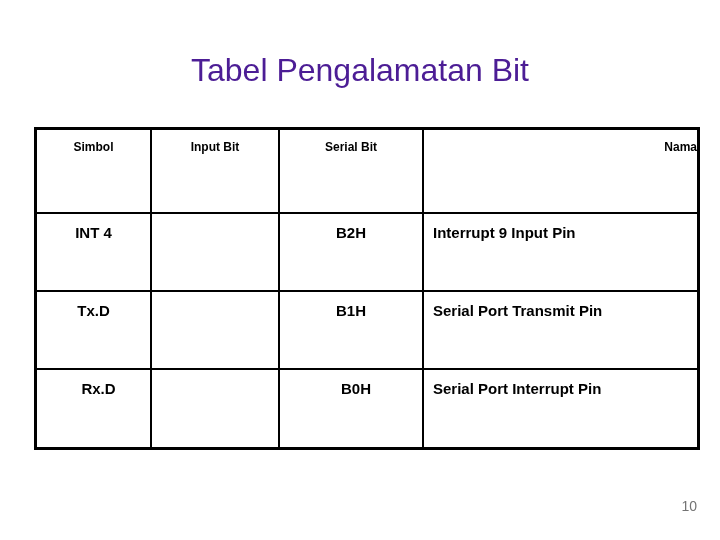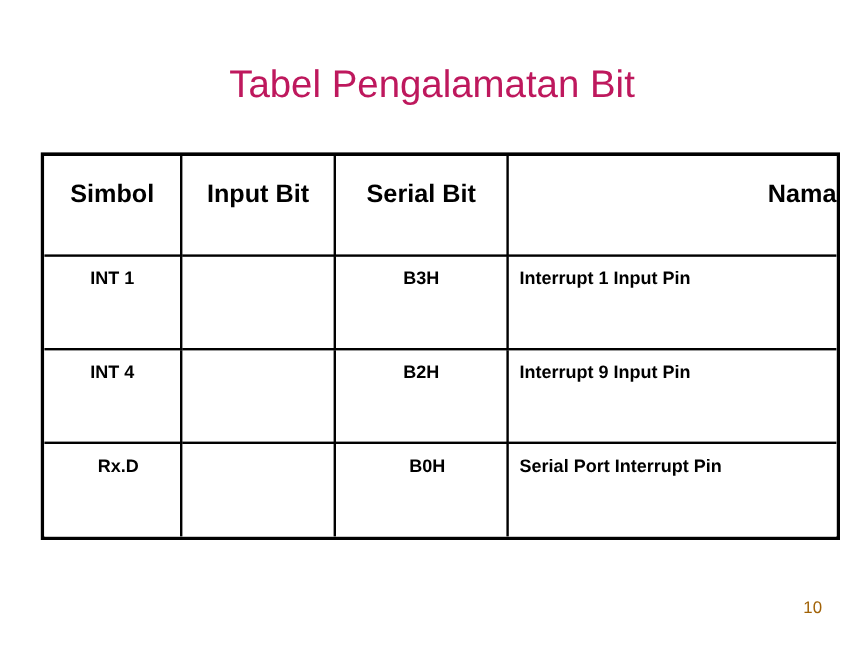--- a/index.html
+++ b/index.html
@@ -28,21 +28,21 @@
   .slide-title {
     position: absolute;
     left: 0;
     right: 0;
     top: 50px;
     text-align: center;
     font-size: 32px;
     font-weight: 400;
     line-height: 40px;
     letter-spacing: 0px;
-    color: #be185d;
+    color: #4c1d95;
     white-space: nowrap;
   }
 
   
   .table-wrap {
     position: absolute;
     left: 34px;
     top: 127px;
     width: 666px;
     height: 323px;
@@ -78,48 +78,48 @@
     text-align: right;
   }
   table.bit-table tr:last-child td {
     border-bottom: none;
     padding-left: 10px;
   }
 
   
   table.bit-table thead tr { height: 83px; }
   table.bit-table thead th {
-    font-size: 21px;
+    font-size: 12px;
     font-weight: bold;
     text-align: center;
-    padding-top: 20px;
+    padding-top: 10px;
     white-space: nowrap;
   }
 
   
   table.bit-table tbody tr { height: 56px; }
   table.bit-table tbody td {
     font-size: 15px;
     font-weight: bold;
     padding-top: 10px;
     white-space: nowrap;
   }
   table.bit-table tbody td.col-simbol { text-align: center; }
   table.bit-table tbody td.col-posisi { text-align: center; }
   table.bit-table tbody td.col-alamat { text-align: center; }
   table.bit-table tbody td.col-nama   { text-align: left; padding-left: 9px; }
 
   
   .page-number {
     position: absolute;
-    right: 35px;
+    right: 23px;
     bottom: 26px;
     font-size: 14px;
     font-weight: 400;
-    color: #a16207;
+    color: #737373;
     line-height: 16px;
   }
 </style>
 </head>
 <body>
 
 <div class="slide">
 
   <div class="slide-title">Tabel Pengalamatan Bit</div>
 
@@ -134,30 +134,30 @@
       <thead>
         <tr>
           <th>Simbol</th>
           <th>Input Bit</th>
           <th>Serial Bit</th>
           <th>Nama</th>
         </tr>
       </thead>
       <tbody>
         <tr>
-          <td class="col-simbol">INT 1</td>
-          <td class="col-posisi"></td>
-          <td class="col-alamat">B3H</td>
-          <td class="col-nama">Interrupt 1 Input Pin</td>
-        </tr>
-        <tr>
           <td class="col-simbol">INT 4</td>
           <td class="col-posisi"></td>
           <td class="col-alamat">B2H</td>
           <td class="col-nama">Interrupt 9 Input Pin</td>
+        </tr>
+        <tr>
+          <td class="col-simbol">Tx.D</td>
+          <td class="col-posisi"></td>
+          <td class="col-alamat">B1H</td>
+          <td class="col-nama">Serial Port Transmit Pin</td>
         </tr>
         <tr>
           <td class="col-simbol">Rx.D</td>
           <td class="col-posisi"></td>
           <td class="col-alamat">B0H</td>
           <td class="col-nama">Serial Port Interrupt Pin</td>
         </tr>
       </tbody>
     </table>
   </div>

